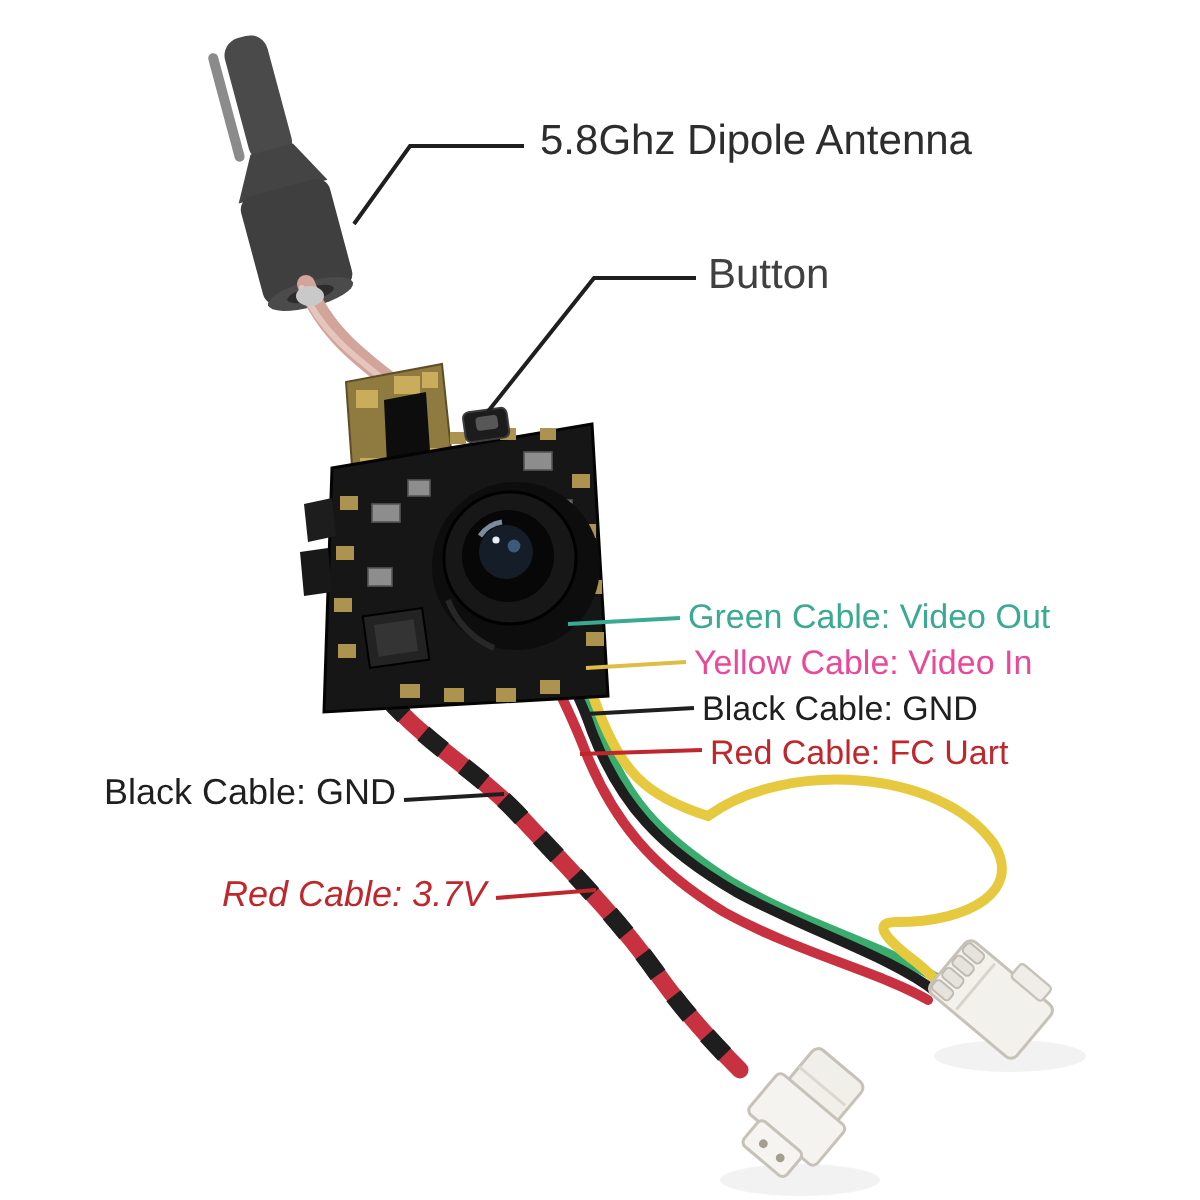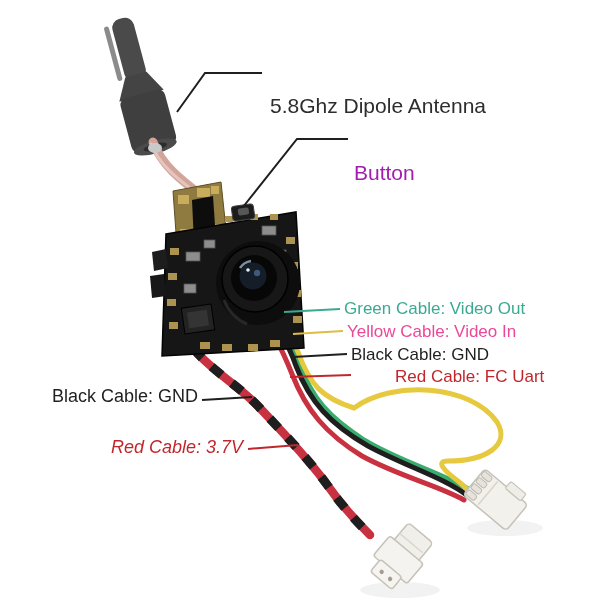--- a/index.html
+++ b/index.html
@@ -1,21 +1,21 @@
 <!DOCTYPE html>
 <html><head>
 <meta charset="utf-8">
 <style>
   html,body{margin:0;padding:0;background:#fff;}
   .stage{
     position:relative;width:600px;height:600px;background:#ffffff;
     font-family:"Liberation Sans","DejaVu Sans",sans-serif;overflow:hidden;
   }
   .callout{position:absolute;white-space:nowrap;line-height:1.1;color:#1f1f1f;}
-  .callout.lg{font-size:21px;margin-top:35px;}
+  .callout.lg{font-size:21px;}
   .callout.md{font-size:17px;}
   .callout.ml{font-size:18px;}
   svg{position:absolute;left:0;top:0;}
 </style>
 </head>
 <body>
 
 <div class="stage">
 
   <svg width="600" height="600" viewBox="0 0 600 600">
@@ -144,23 +144,23 @@
       <line x1="284" y1="312" x2="340" y2="309" stroke="#3aaa93"></line>
       <line x1="293" y1="334" x2="343" y2="331" stroke="#dfbc45"></line>
       <line x1="293" y1="357" x2="347" y2="354" stroke="#1f1f1f"></line>
       <line x1="290" y1="377" x2="351" y2="375" stroke="#c0272c"></line>
       <line x1="202" y1="400" x2="252" y2="397" stroke="#1f1f1f"></line>
       <line x1="248" y1="449" x2="298" y2="445" stroke="#c0272c"></line>
     </g>
   </svg>
 
   <div class="callout lg" style="left: 270px; top: 59px; color: rgb(45, 45, 45);">5.8Ghz Dipole Antenna</div>
-  <div class="callout lg" style="left: 354px; top: 126px; color: #a21caf;">Button</div>
+  <div class="callout lg" style="left: 354px; top: 126px; color: #404040;">Button</div>
 
   <div class="callout md" style="left: 344px; top: 300px; color: rgb(58, 170, 147); text-align: center;">Green Cable: Video Out</div>
   <div class="callout md" style="left: 347px; top: 323px; color: #ec4899;">Yellow Cable: Video In</div>
   <div class="callout md" style="left: 351px; top: 346px; color: rgb(31, 31, 31);">Black Cable: GND</div>
-  <div class="callout md" style="left: 355px; top: 368px; color: rgb(192, 39, 44); margin-left: 40px;">Red Cable: FC Uart</div>
+  <div class="callout md" style="left: 355px; top: 368px; color: rgb(192, 39, 44);">Red Cable: FC Uart</div>
 
   <div class="callout ml" style="left: 52px; top: 387px; color: rgb(31, 31, 31);">Black Cable: GND</div>
   <div class="callout ml" style="left: 111px; top: 438px; color: rgb(192, 39, 44); font-style: italic;">Red Cable: 3.7V</div>
 
 </div>
 
 </body></html>

